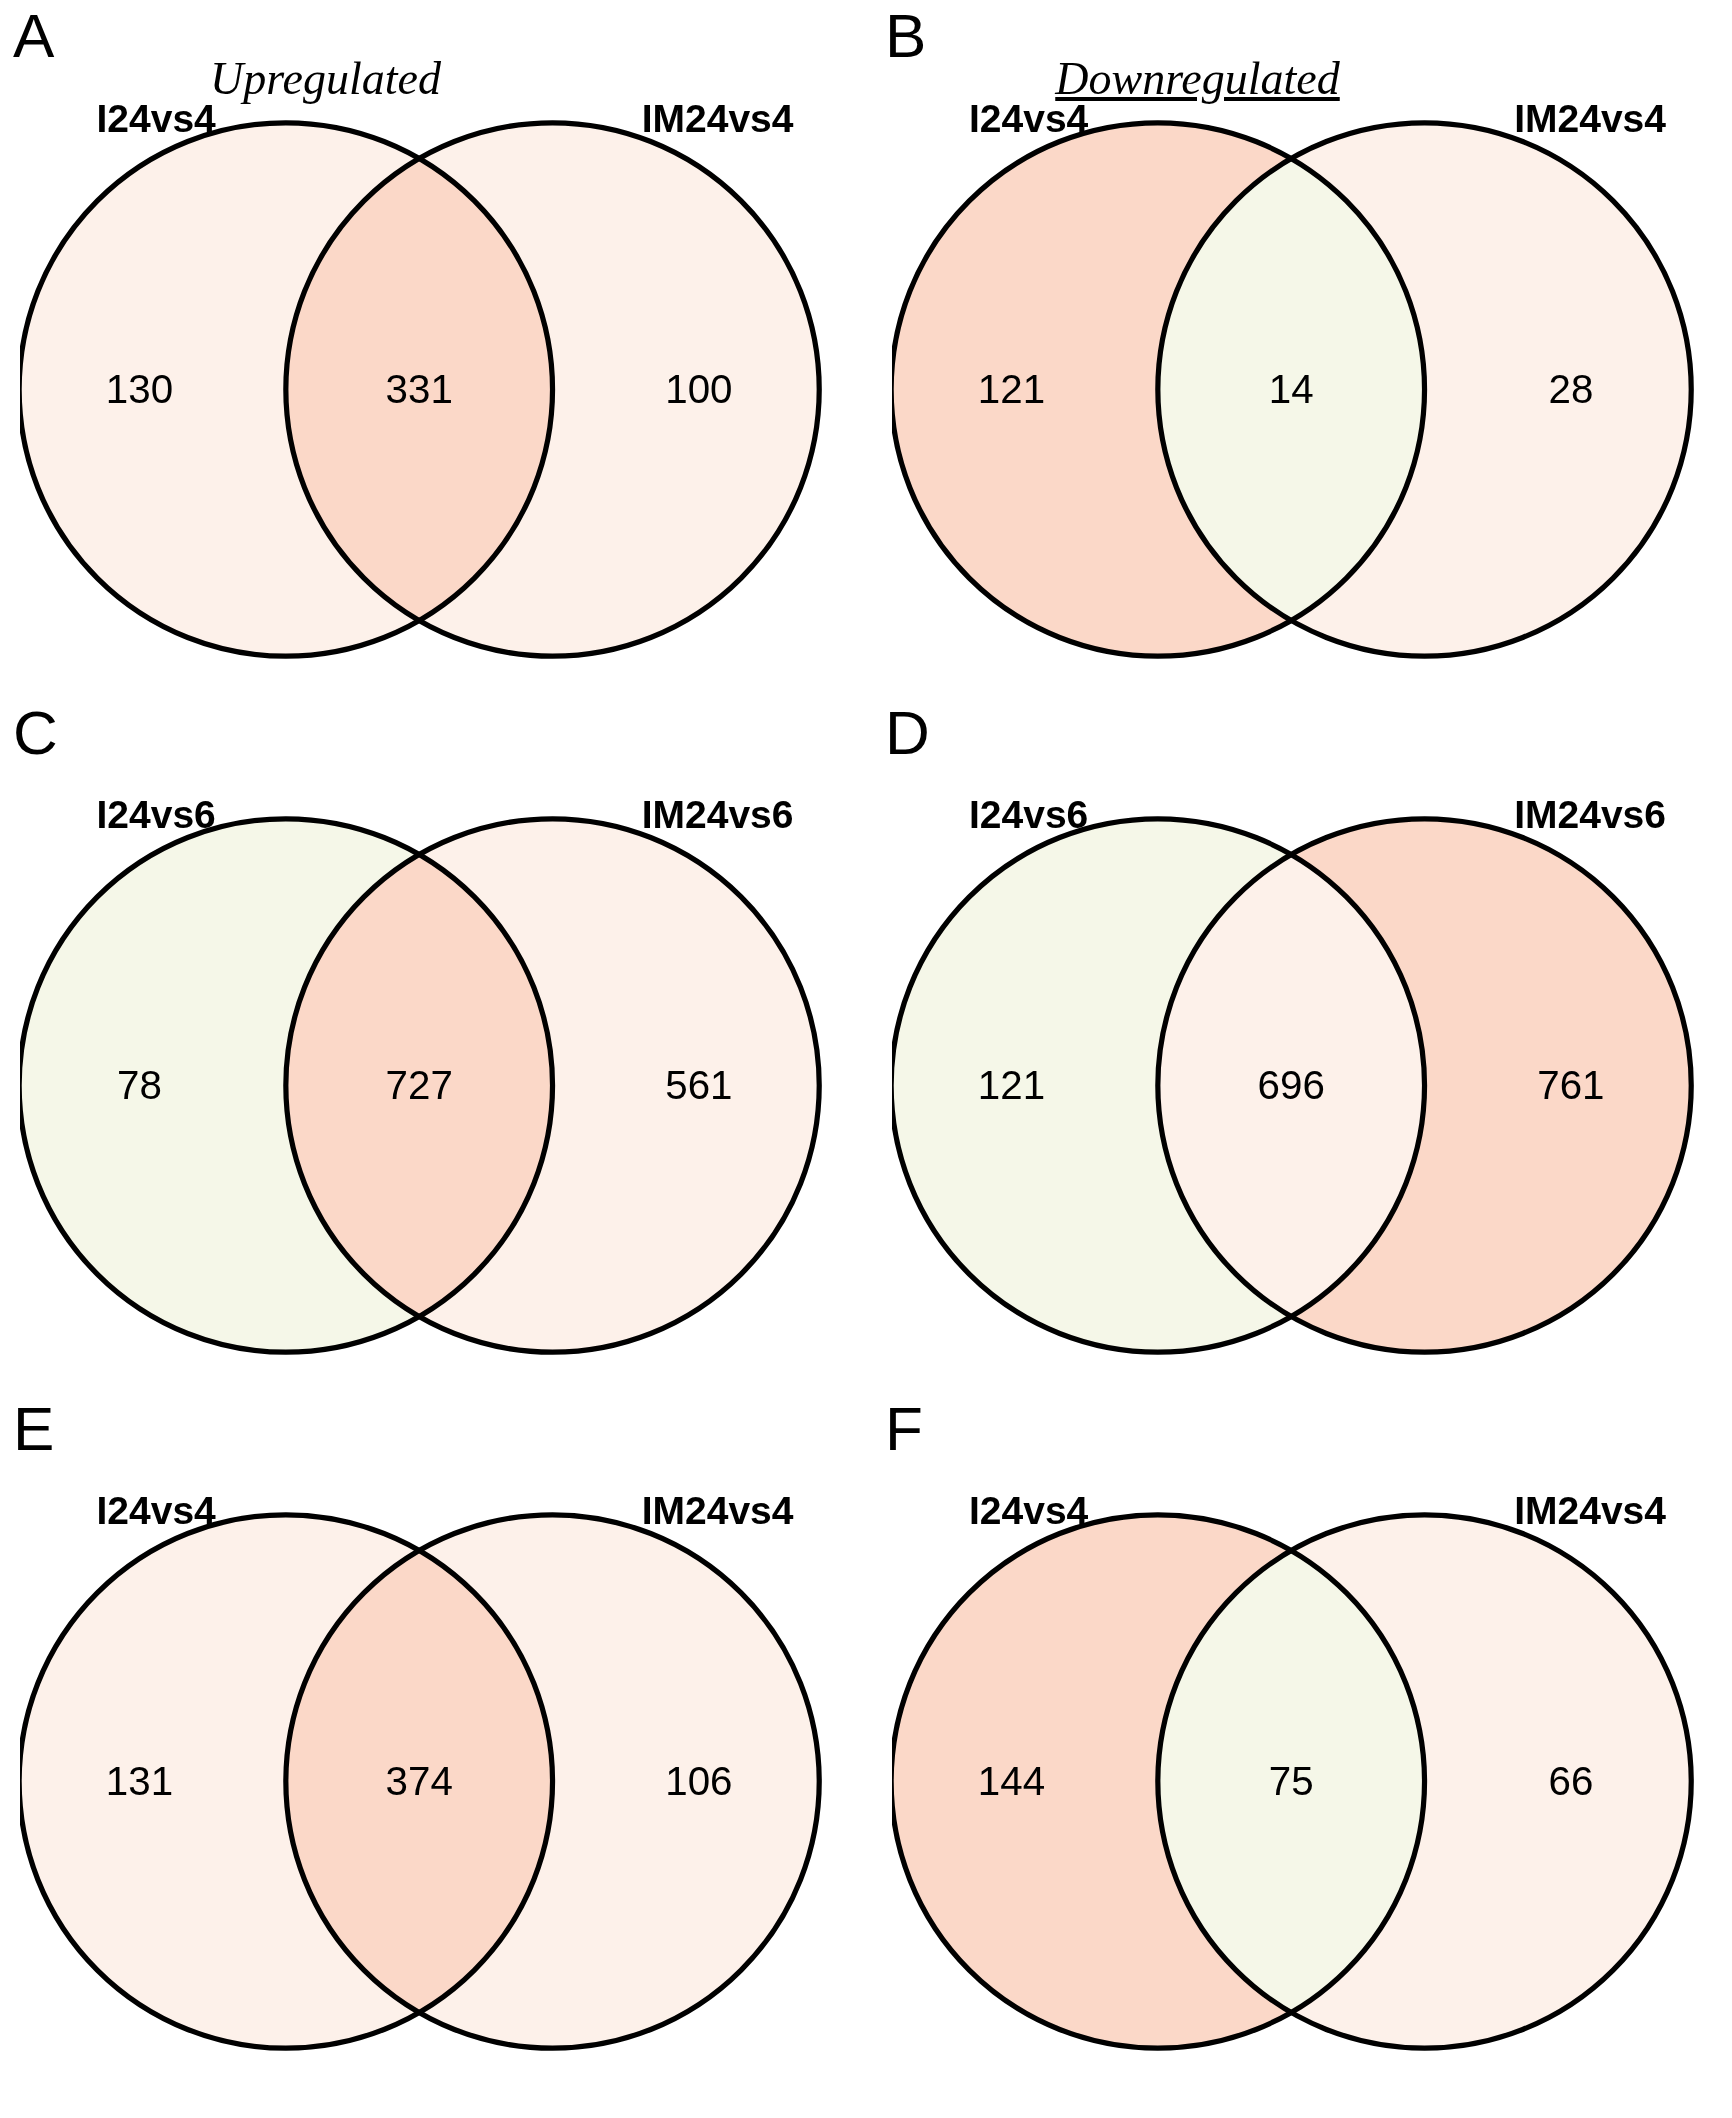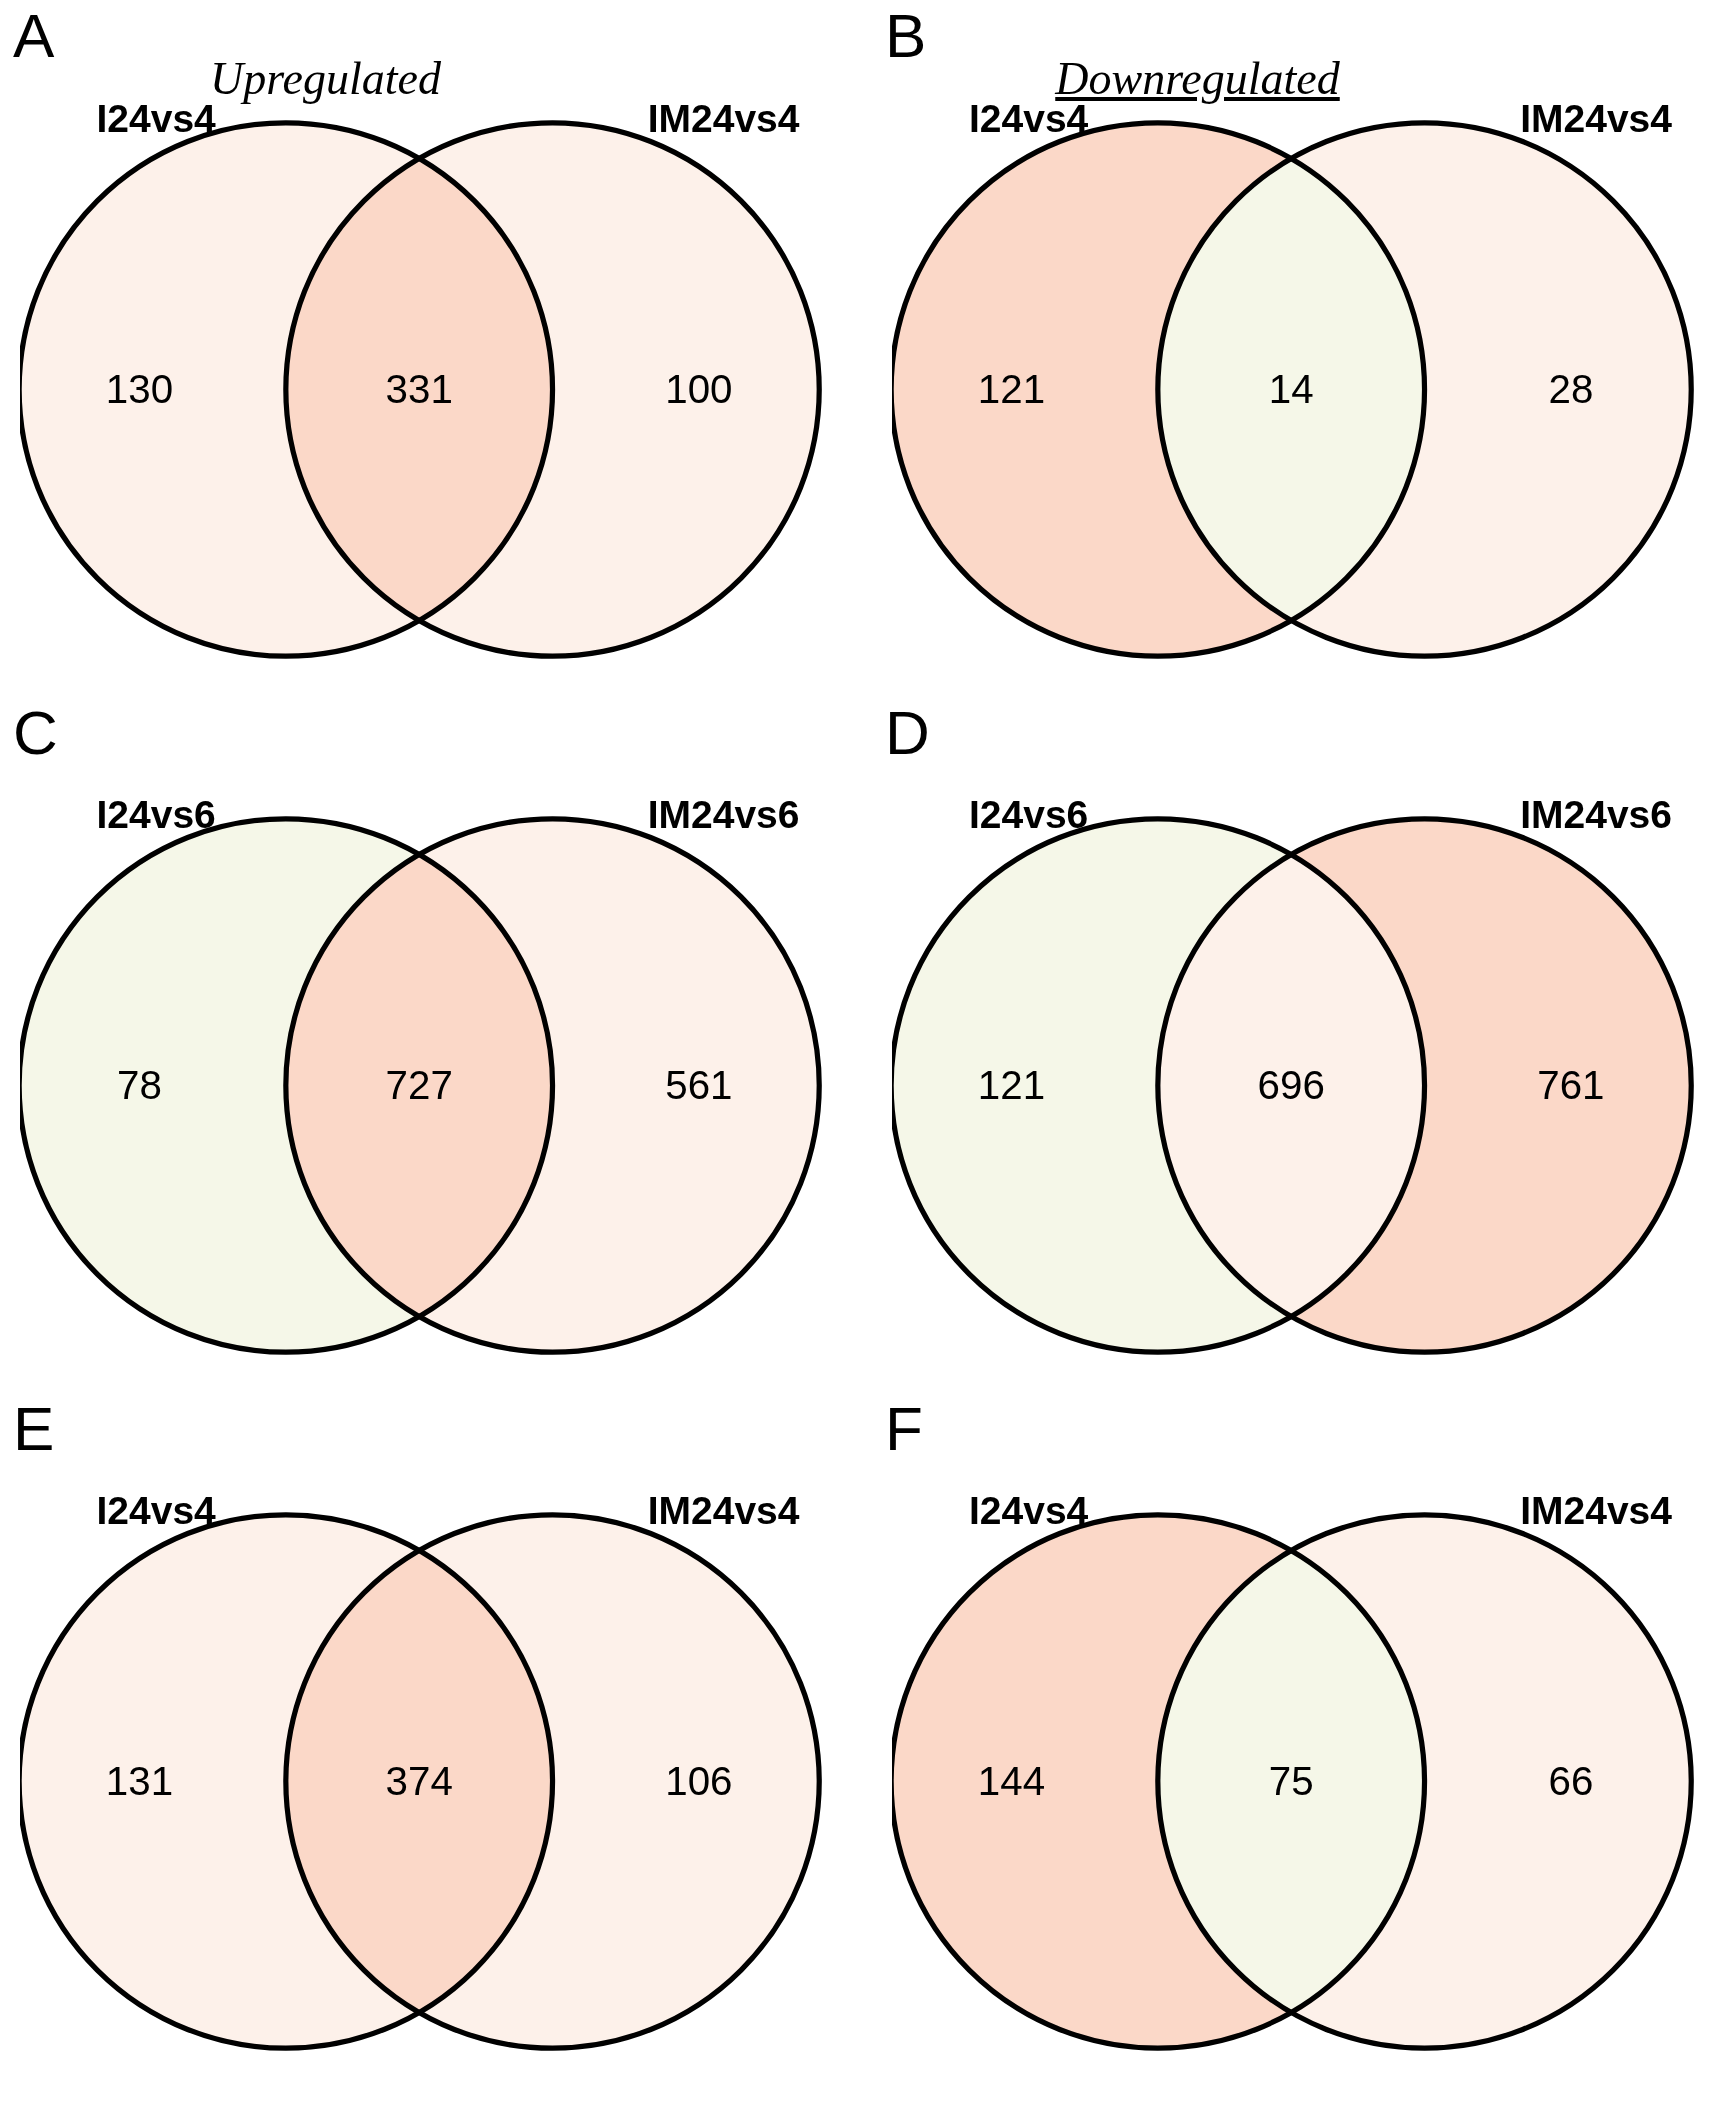--- a/index.html
+++ b/index.html
@@ -32,21 +32,21 @@
     position:absolute;
     top:0;
     font-family:"Liberation Sans",sans-serif;
     font-weight:bold;
     font-size:39px;
     color:#000;
     white-space:nowrap;
     margin-top:38px;
   }
   .set-label.left{left:77px;}
-  .set-label.right{right:60px;}
+  .set-label.right{right:66px;}
 
   .venn-svg{
     position:absolute;
     left:0;
     top:56px;
     width:840px;
     height:549px;
     display:block;
   }
   .venn-num{

